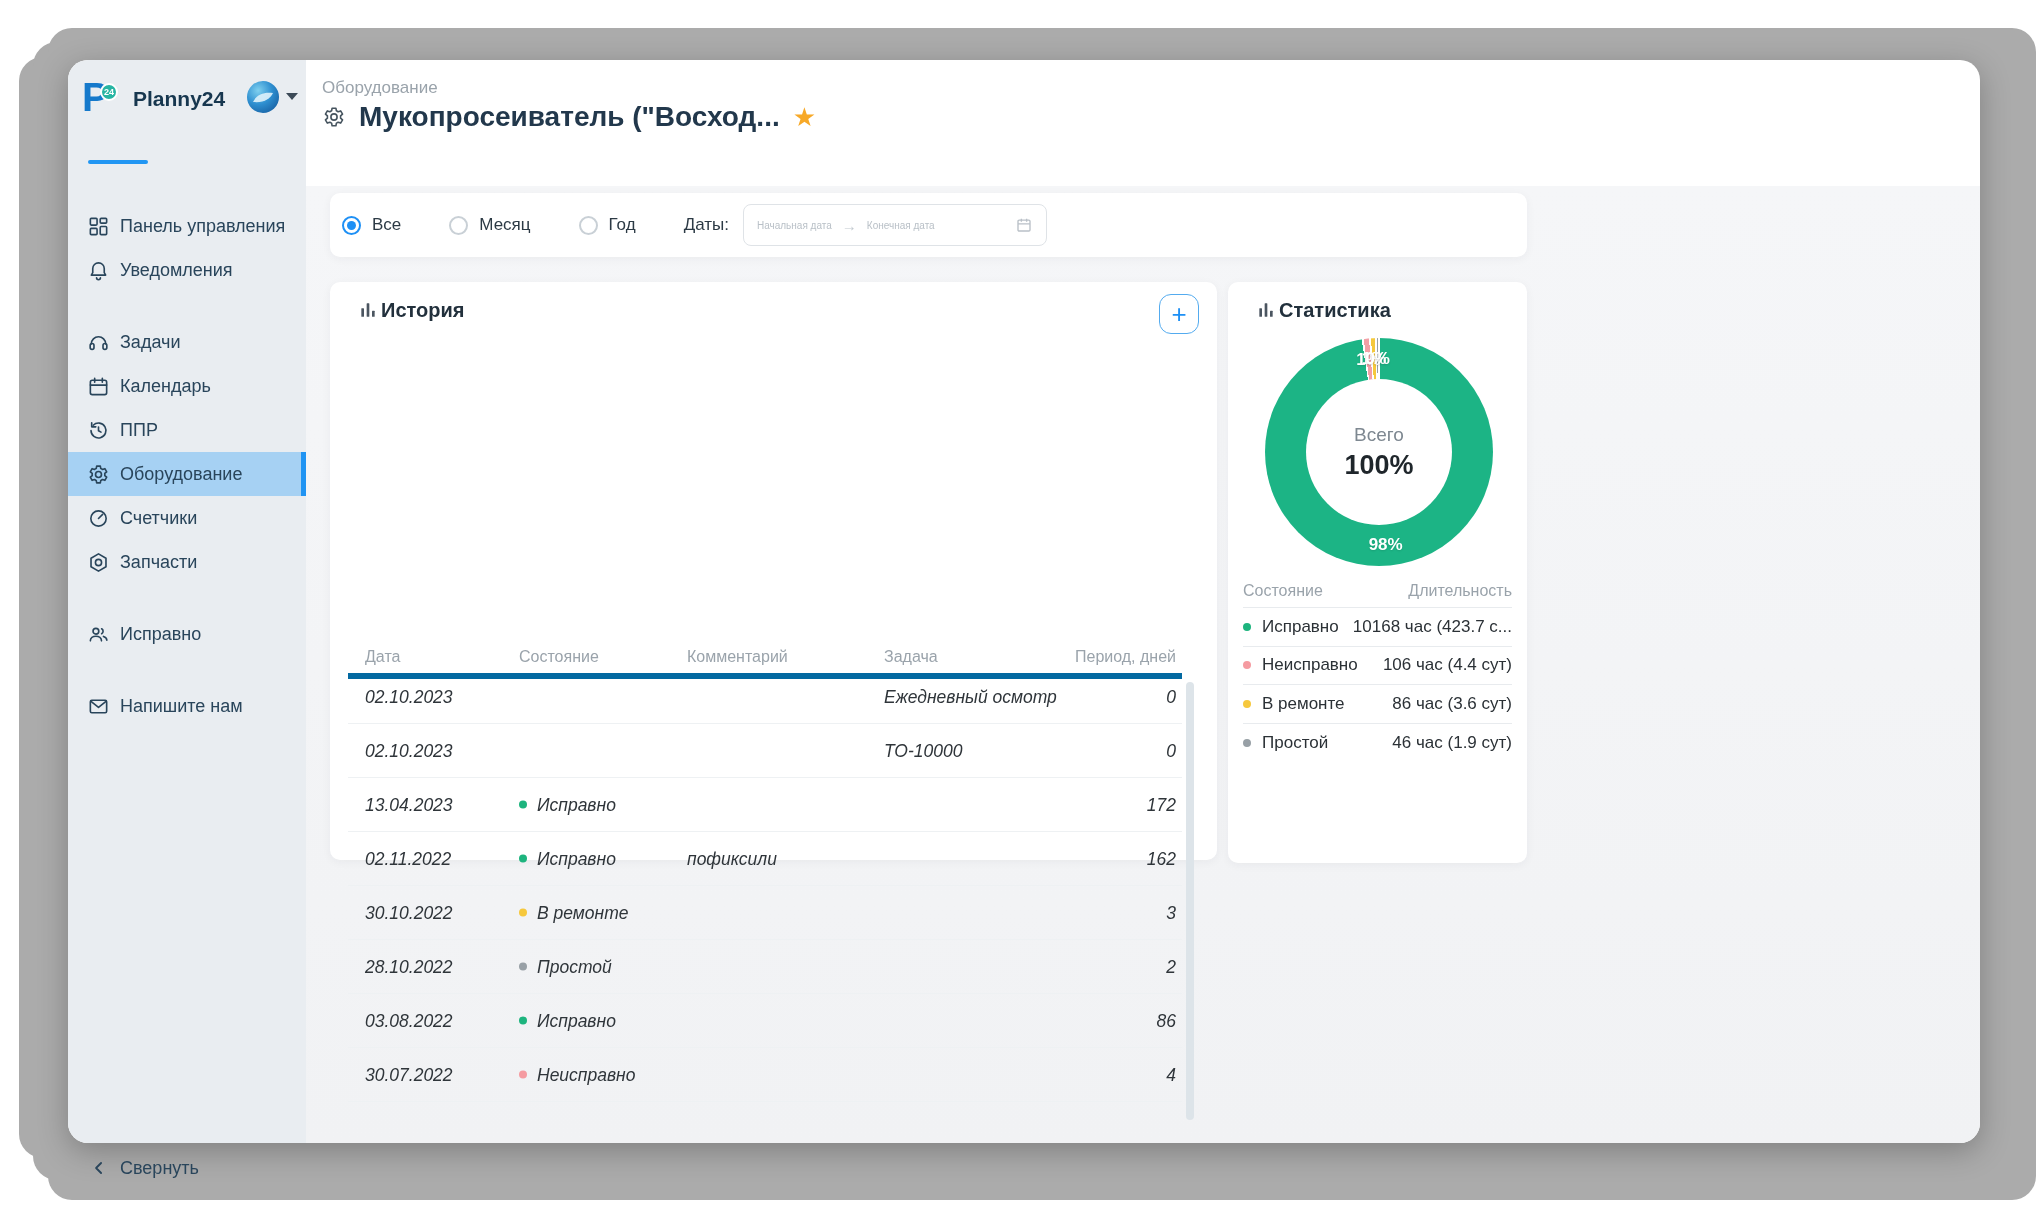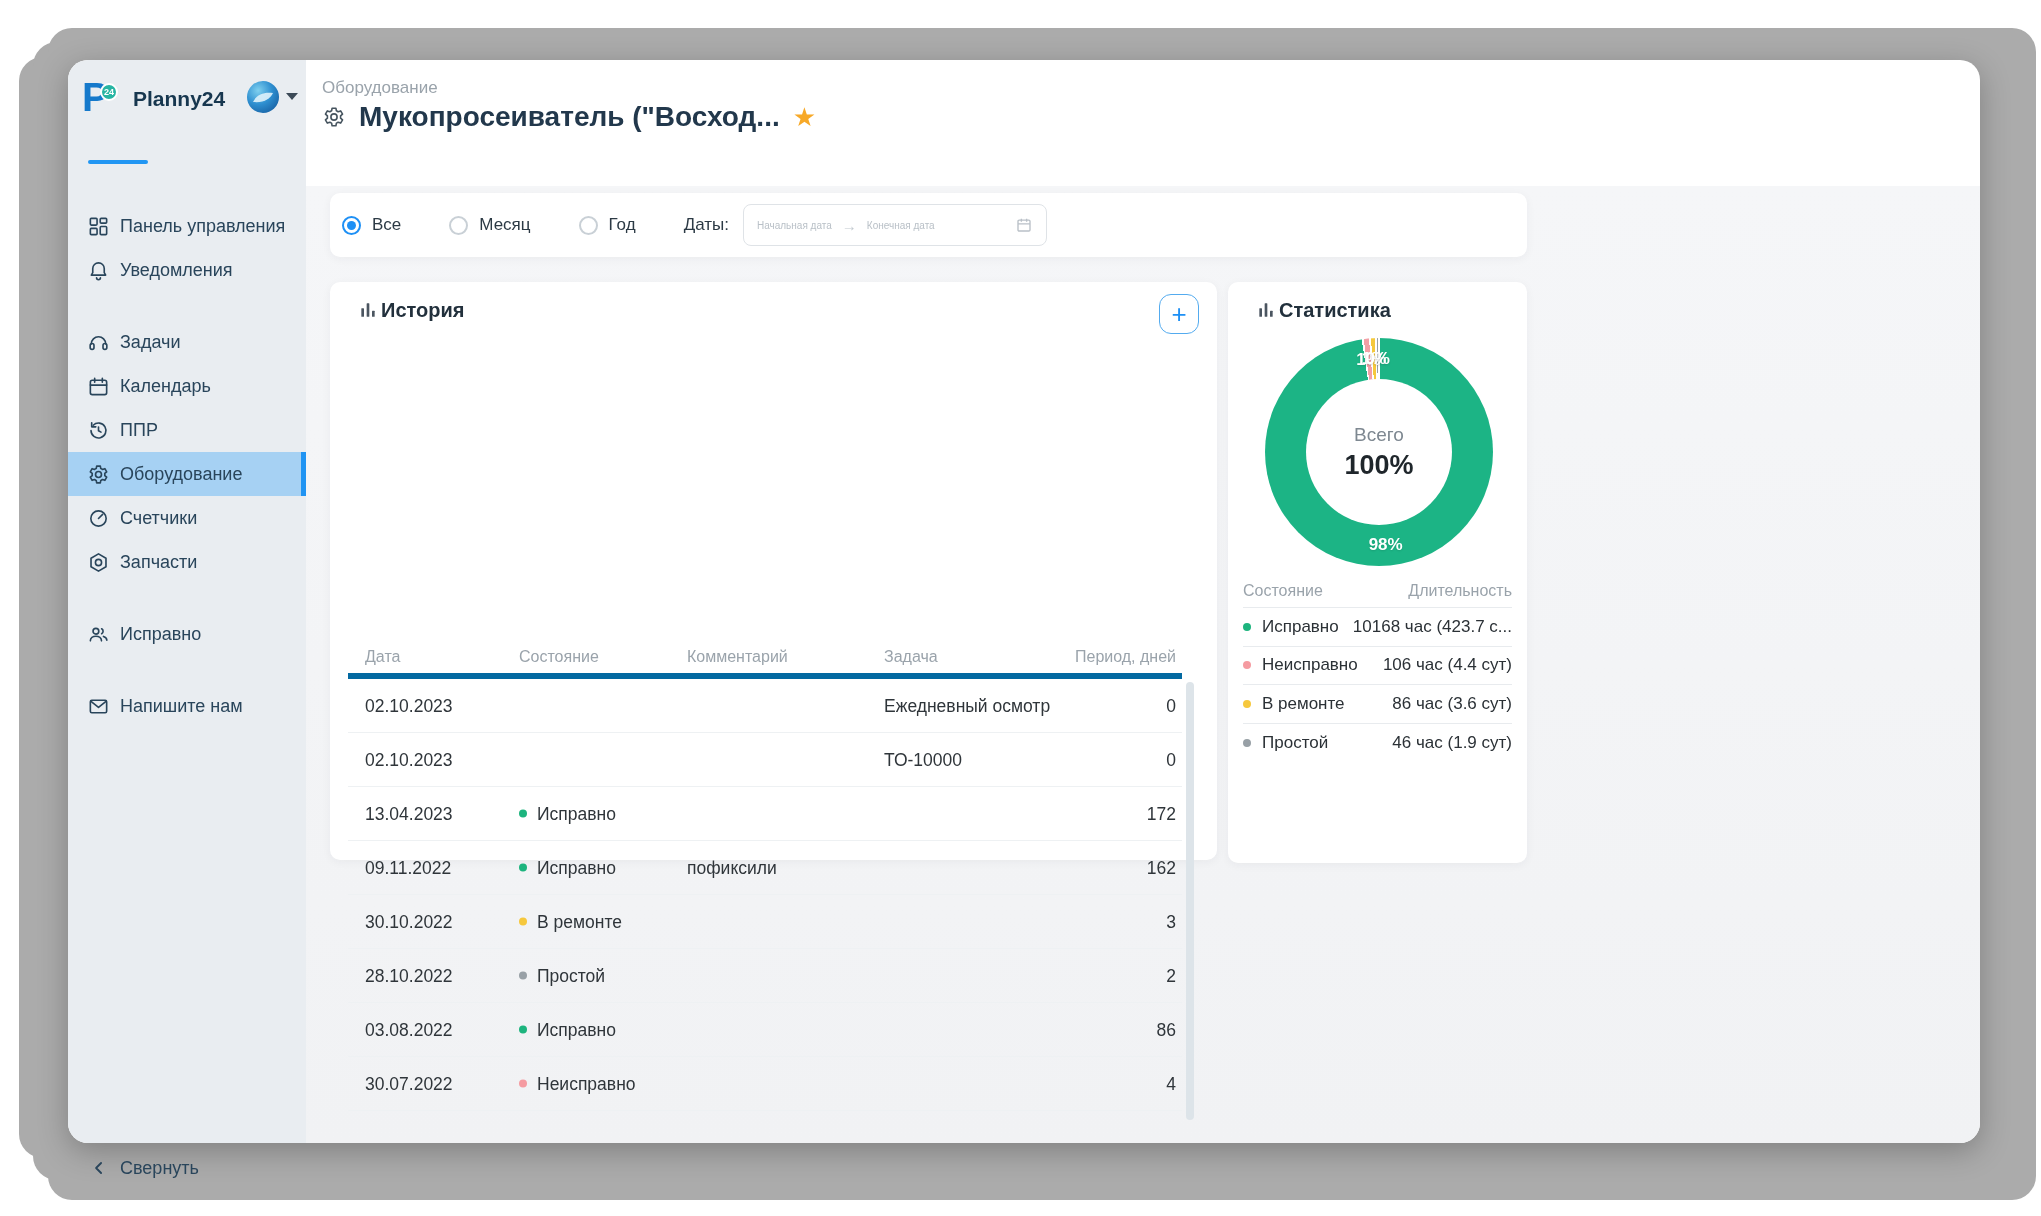--- a/index.html
+++ b/index.html
@@ -77,21 +77,21 @@
   #add-btn { position:absolute; left:829px; top:12px; width:40px; height:40px; border:1.5px solid #53abef; border-radius:12px; background:#fff; color:#1e90f5; font-size:26px; font-weight:400; display:flex; align-items:center; justify-content:center; cursor:pointer; line-height:1; }
 
   
   #table-head { position:absolute; left:18px; top:358px; width:834px; height:39px; border-bottom:6px solid #0369a1; }
   #table-head span { position:absolute; top:8px; font-size:16px; color:#9aa3ab; }
   .col-date    { left:17px; }
   .col-status  { left:171px; }
   .col-comment { left:339px; }
   .col-task    { left:536px; }
   .col-period  { right:6px; text-align:right; }
-  #rows { position:absolute; left:18px; top:397px; width:834px; }
+  #rows { position:absolute; left:18px; top:388px; width:834px;font-style:italic; }
   .t-row { position:relative; height:54px; border-bottom:1px solid #eef1f3; cursor:pointer; }
   .t-row span { position:absolute; top:50%; transform:translateY(-50%); font-size:17.5px; color:#2f353a; white-space:nowrap; }
   .t-row .cell-status { display:flex; align-items:center; gap:10px; }
   .dot { width:8px; height:8px; border-radius:50%; flex:0 0 8px; }
   #scrollbar-thumb { position:absolute; left:856px; top:400px; width:8px; height:438px; border-radius:4px; background:#dde4e9; cursor:grab; }
 
   
   #donut { position:absolute; left:37px; top:56px; width:228px; height:228px; border-radius:50%; }
   #donut-hole { position:absolute; left:41px; top:41px; width:146px; height:146px; background:#fff; border-radius:50%; display:flex; flex-direction:column; align-items:center; justify-content:center; gap:4px; }
   #donut-center-label { font-size:19px; color:#7e8891; }
@@ -341,21 +341,21 @@
       <span class="col-date">13.04.2023</span>
       <span class="col-status cell-status">
             <i class="dot" style="background: rgb(29, 180, 126);"></i>
             <b style="font-weight:normal">Исправно</b>
           </span>
       <span class="col-comment"></span>
       <span class="col-task"></span>
       <span class="col-period">172</span>
     </div>
         <div class="t-row">
-      <span class="col-date">09.11.2022</span>
+      <span class="col-date">02.11.2022</span>
       <span class="col-status cell-status">
             <i class="dot" style="background: rgb(29, 180, 126);"></i>
             <b style="font-weight:normal">Исправно</b>
           </span>
       <span class="col-comment">пофиксили</span>
       <span class="col-task"></span>
       <span class="col-period">162</span>
     </div>
         <div class="t-row">
       <span class="col-date">30.10.2022</span>

